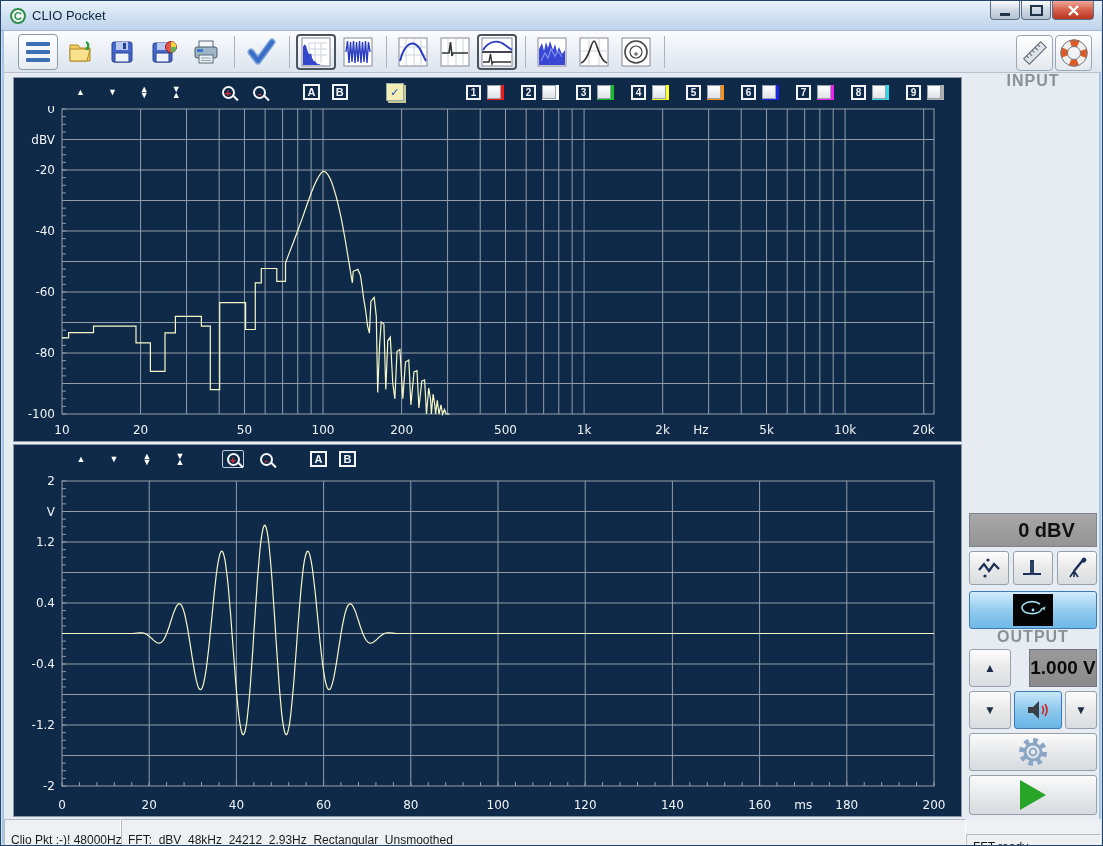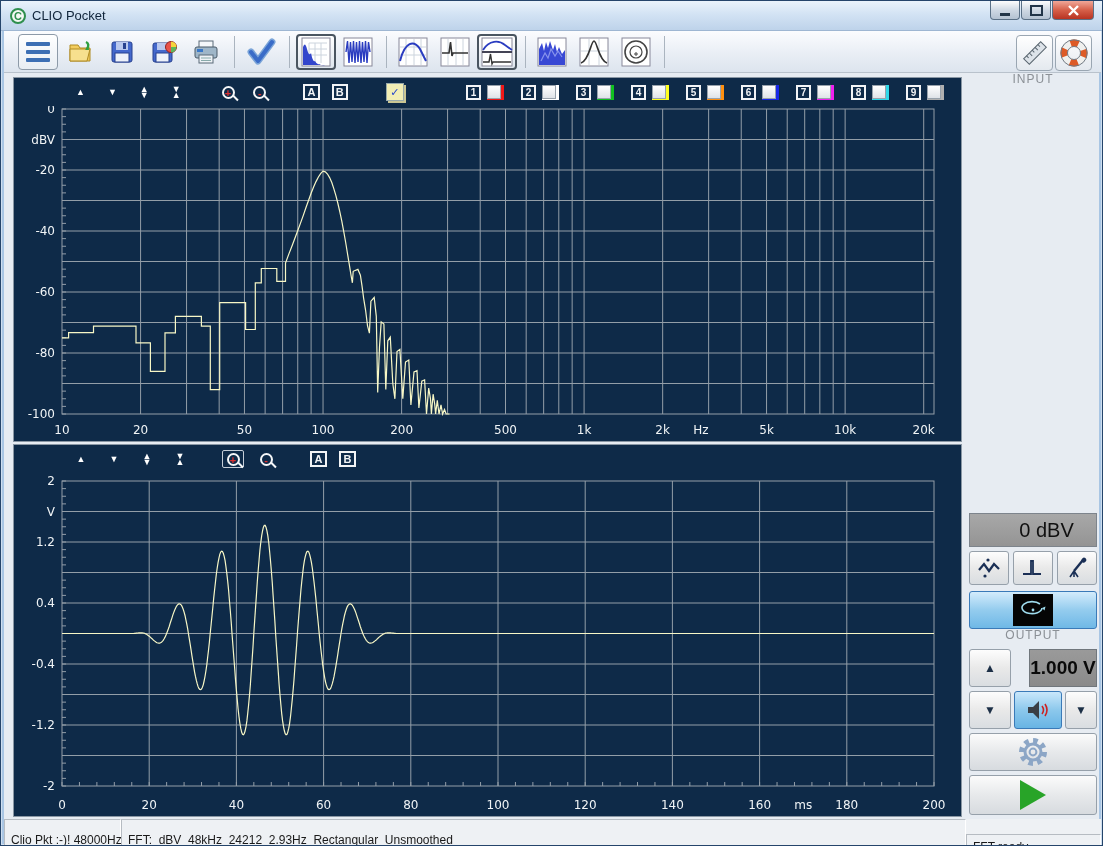--- a/index.html
+++ b/index.html
@@ -38,26 +38,26 @@
   .chk{width:17px;height:16px;background:#f2eeb4;border:1px solid #9aa;display:flex;align-items:center;justify-content:center;color:#2244cc;font-size:11px;margin:0 14px 0 26px;box-shadow:2px 2px 0 #cac694;}
   .mag{position:relative;width:13px;height:13px;border:2px solid #f4f6f8;border-radius:50%;color:#e03030;font-size:11px;font-weight:bold;line-height:11px;text-align:center;box-sizing:border-box;}
   .mag::after{content:'';position:absolute;width:7px;height:2px;background:#f4f6f8;right:-6px;bottom:-2px;transform:rotate(45deg);}
   .curve-toggles{display:flex;align-items:center;margin-left:48px;}
   .num-btn{width:15px;height:15px;border:2px solid #f2f4f6;color:#f2f4f6;font-size:10px;font-weight:bold;display:flex;align-items:center;justify-content:center;margin-right:6px;box-sizing:border-box;}
   .curve-swatch{position:relative;width:17px;height:15px;margin-right:17px;display:inline-block;}
   .curve-swatch i{position:absolute;left:0;top:0;width:12px;height:12px;background:linear-gradient(#ffffff,#dfe3e8);border:1px solid #98a2ac;}
   svg text{font-family:"DejaVu Sans",sans-serif;}
   
   .rpanel{position:absolute;left:966px;top:76px;width:132px;height:740px;}
-  .grp-label{position:absolute;left:0;width:100%;text-align:center;font-size:12px;font-weight:normal;color:#8b9096;letter-spacing:1px;}
+  .grp-label{position:absolute;left:0;width:100%;text-align:center;font-size:16px;font-weight:bold;color:#8b9096;letter-spacing:1px;}
   .meter{position:absolute;left:2px;top:8px;width:128px;height:424px;background:#0e2a48;border:1px solid #7d8a96;box-sizing:border-box;}
   .meter .bar-divider{position:absolute;right:16px;top:0;width:1px;height:100%;background:#8a97a4;}
   .meter .val{position:absolute;top:10px;left:0;width:106px;text-align:center;font-size:27px;font-weight:bold;color:#f7f7c6;}
   .meter .unit{position:absolute;top:58px;left:0;width:106px;text-align:center;font-size:22px;font-weight:bold;color:#f7f7c6;}
-  .gainbox{position:absolute;left:2px;top:436px;width:128px;height:34px;background:linear-gradient(#a8a8a8,#949494);border:1px solid #7d848c;color:#101010;font-size:20px;font-weight:normal;display:flex;align-items:center;justify-content:center;box-sizing:border-box;padding-left:27px;}
+  .gainbox{position:absolute;left:2px;top:436px;width:128px;height:34px;background:linear-gradient(#a8a8a8,#949494);border:1px solid #7d848c;color:#101010;font-size:20px;font-weight:bold;display:flex;align-items:center;justify-content:center;box-sizing:border-box;padding-left:27px;}
   .inbtns{position:absolute;left:2px;top:474px;width:128px;display:flex;justify-content:space-between;}
   .sbtn{width:40px;height:34px;border:1px solid #96a0aa;border-radius:3px;background:linear-gradient(#fdfdfd,#e9e9e9 50%,#d9dde1);display:flex;align-items:center;justify-content:center;box-sizing:border-box;}
   .loopbtn{position:absolute;left:2px;top:514px;width:128px;height:38px;border:1px solid #3a7ab8;border-radius:3px;background:linear-gradient(#d3ecfc,#94ccee 50%,#6fb8e6);display:flex;align-items:center;justify-content:center;box-sizing:border-box;}
   .loopbtn .blk{width:40px;height:32px;background:#050505;display:flex;align-items:center;justify-content:center;}
   .outrow1{position:absolute;left:2px;top:572px;width:128px;height:38px;display:flex;}
   .outrow2{position:absolute;left:2px;top:614px;width:128px;height:38px;display:flex;}
   .arrowbtn{width:42px;height:38px;border:1px solid #96a0aa;border-radius:3px;background:linear-gradient(#fdfdfd,#e9e9e9 50%,#d9dde1);display:flex;align-items:center;justify-content:center;color:#1c2f46;font-size:12px;box-sizing:border-box;}
   .leveldisp{flex:1;margin-left:18px;background:linear-gradient(#9a9a9a,#8a8a8a);border:1px solid #70767c;color:#0a0a0a;font-size:19px;font-weight:bold;display:flex;align-items:center;justify-content:center;box-sizing:border-box;}
   .spkbtn{flex:1;margin:0 3px;border:1px solid #3a7ab8;border-radius:3px;background:linear-gradient(#c9e7fb,#8cc8ec 50%,#68b4e4);display:flex;align-items:center;justify-content:center;box-sizing:border-box;}
   .arrowbtn.small{width:32px;}

